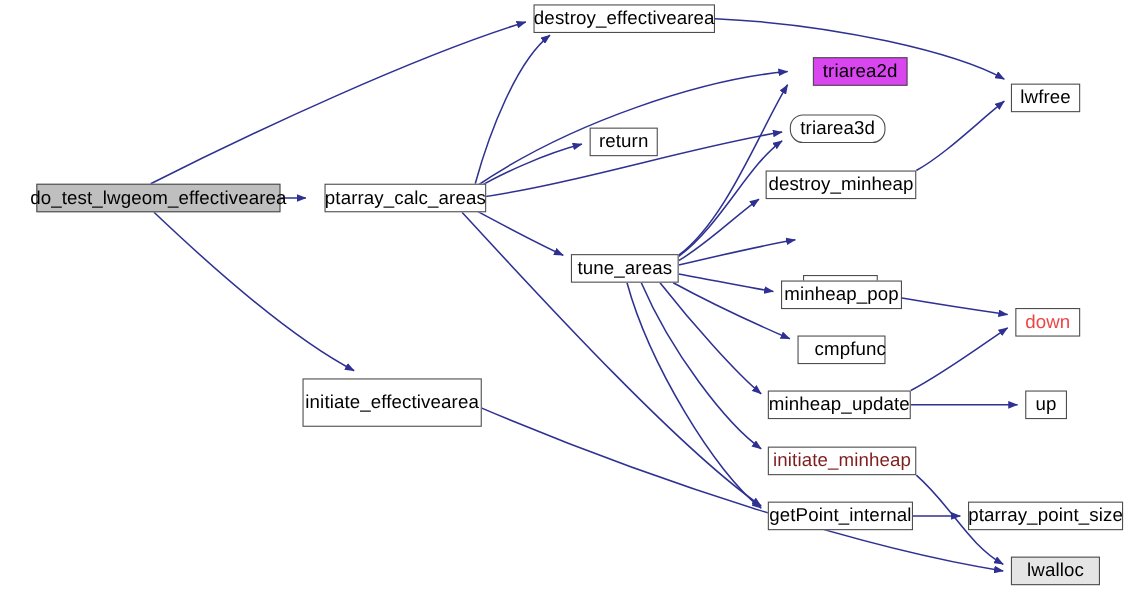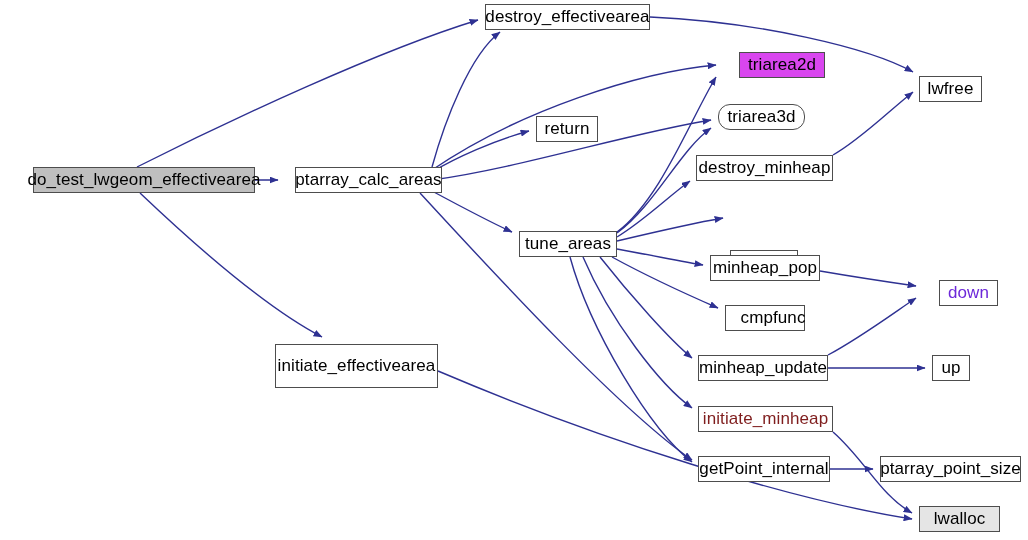--- a/index.html
+++ b/index.html
@@ -129,21 +129,21 @@
       </div>
       <div class="node" style="left: 698px; top: 406px; width: 135px; height: 26px; border-color: rgb(77, 77, 77); background: rgb(255, 255, 255); color: #7f1d1d;">
         <span class="node-label">initiate_minheap</span>
       </div>
       <div class="node" style="left: 698px; top: 456px; width: 132px; height: 26px; border-color: rgb(77, 77, 77); background: rgb(255, 255, 255); color: rgb(0, 0, 0);">
         <span class="node-label">getPoint_internal</span>
       </div>
       <div class="node" style="left: 919px; top: 76px; width: 63px; height: 26px; border-color: rgb(77, 77, 77); background: rgb(255, 255, 255); color: rgb(0, 0, 0);">
         <span class="node-label">lwfree</span>
       </div>
-      <div class="node" style="left: 923px; top: 280px; width: 59px; height: 26px; border-color: rgb(77, 77, 77); background: rgb(255, 255, 255); color: #6d28d9; margin-left: 16px;">
+      <div class="node" style="left: 923px; top: 280px; width: 59px; height: 26px; border-color: rgb(77, 77, 77); background: rgb(255, 255, 255); color: #ef4444;">
         <span class="node-label">down</span>
       </div>
       <div class="node" style="left: 932px; top: 355px; width: 38px; height: 26px; border-color: rgb(77, 77, 77); background: rgb(255, 255, 255); color: rgb(0, 0, 0);">
         <span class="node-label">up</span>
       </div>
       <div class="node" style="left: 880px; top: 456px; width: 141px; height: 26px; border-color: rgb(77, 77, 77); background: rgb(255, 255, 255); color: rgb(0, 0, 0);">
         <span class="node-label">ptarray_point_size</span>
       </div>
       <div class="node" style="left: 919px; top: 506px; width: 81px; height: 26px; border-color: rgb(77, 77, 77); background: #e5e5e5; color: rgb(0, 0, 0);">
         <span class="node-label">lwalloc</span>

